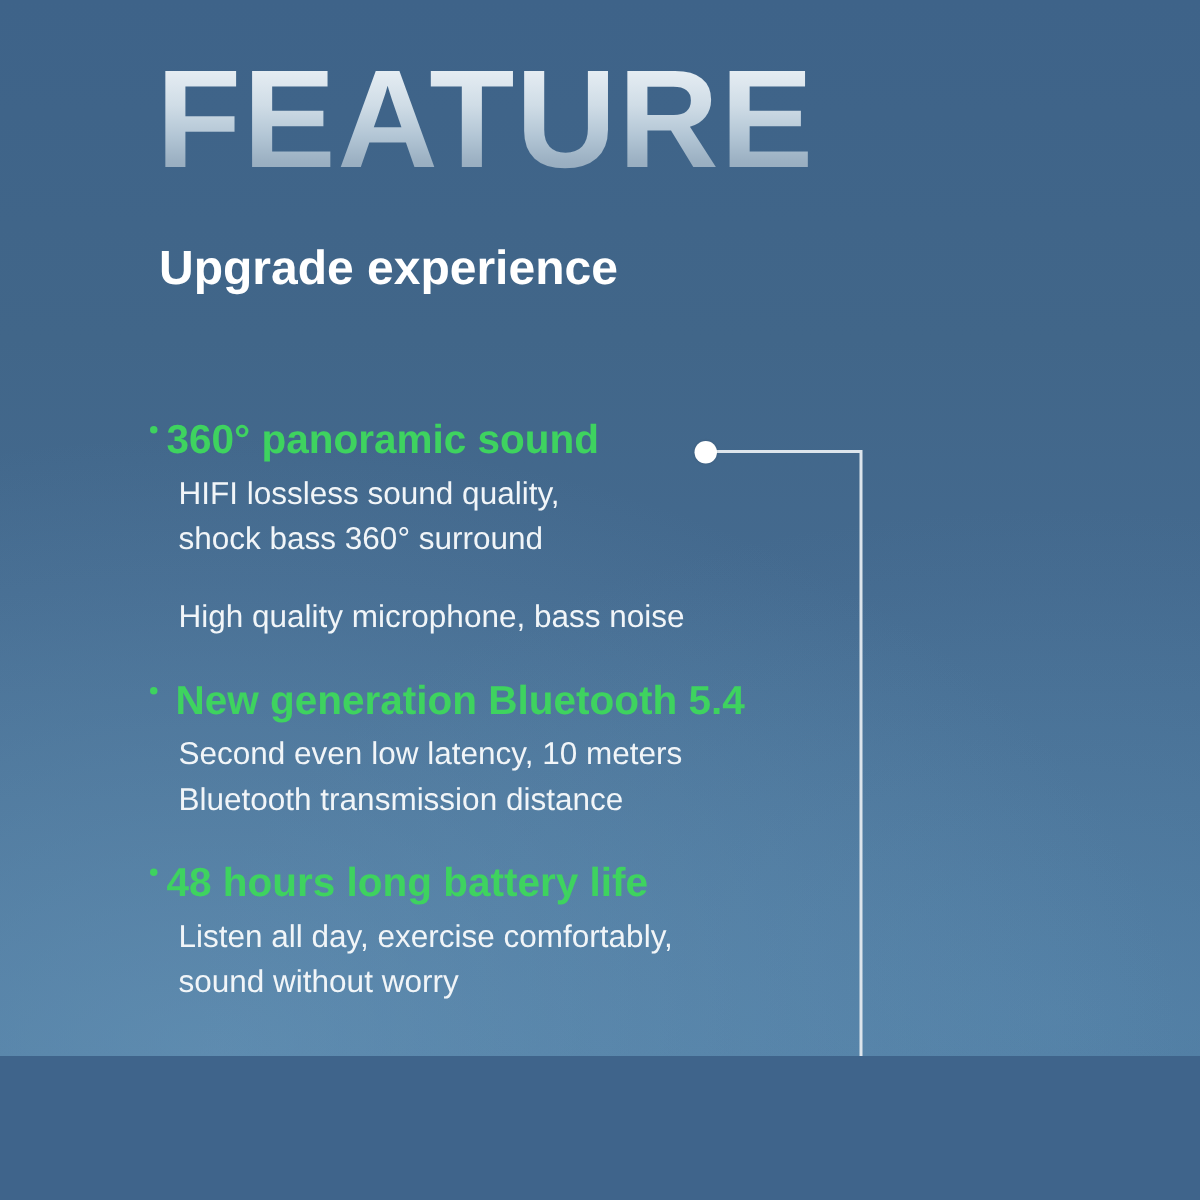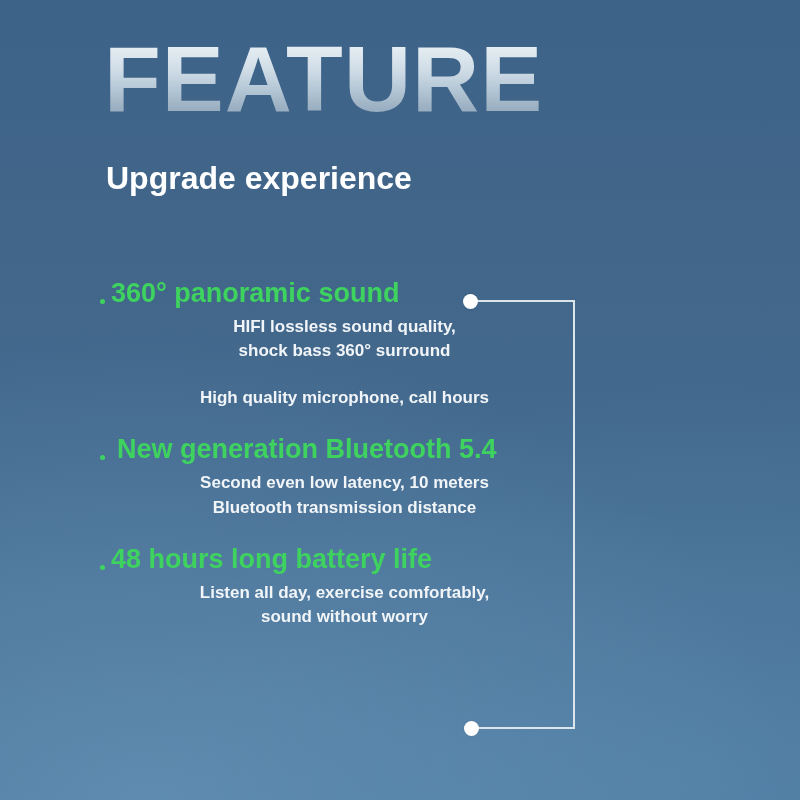--- a/index.html
+++ b/index.html
@@ -11,21 +11,21 @@
     overflow: hidden;
   }
   body {
     font-family: "Liberation Sans", sans-serif;
     background: #3f648b;
   }
 
   #poster {
     position: relative;
     width: 800px;
-    height: 800px;
+    height: 704px;
     overflow: hidden;
     
     background:
       radial-gradient(130% 95% at 18% 100%, rgba(104,152,186,0.55) 0%, rgba(104,152,186,0.0) 62%),
       radial-gradient(120% 80% at 88% 96%, rgba(96,146,183,0.40) 0%, rgba(96,146,183,0.0) 60%),
       linear-gradient(180deg, #3e6389 0%, #416689 30%, #44698e 55%, #497architecture 55%, #4a7397 82%, #4d799e 100%);
   }
   
   #poster {
     background:
@@ -79,21 +79,21 @@
     position: absolute;
     left: 100px;
     top: 276px;
     width: 470px;
   }
   .feature-item { position: relative; }
   .feature-item + .feature-item { margin-top: 22px; }
 
   .feat-head {
     display: flex;
-    align-items: flex-end;
+    align-items: center;
     font-size: 27px;
     font-weight: 700;
     color: #3ed35f;
     line-height: 1.28;
     white-space: nowrap;
   }
   .bullet {
     display: inline-block;
     width: 5px;
     height: 5px;
@@ -102,26 +102,25 @@
     margin-right: 6px;
     position: relative;
     top: -7px;
     flex: none;
   }
   .bullet.gap { margin-right: 12px; }
 
   .feat-body {
     margin-top: 4px;
     padding-left: 19px;
-    font-size: 17px;
-    font-weight: 700;
+    font-size: 21px;
+    font-weight: 400;
     color: #f1f5f8;
     line-height: 1.45;
     white-space: nowrap;
-    text-align: center;
   }
   .feat-body .line { display: block; }
 
   
   .connector {
     position: absolute;
     left: 0;
     top: 0;
     width: 800px;
     height: 800px;
@@ -157,21 +156,21 @@
         <span>360° panoramic sound</span>
       </div>
       <div class="feat-body">
         <span class="line">HIFI lossless sound quality,</span>
         <span class="line">shock bass 360° surround</span>
       </div>
     </div>
 
     <div class="feature-item">
       <div class="feat-body">
-        <span class="line">High quality microphone, call hours</span>
+        <span class="line">High quality microphone, bass noise</span>
       </div>
     </div>
 
     <div class="feature-item">
       <div class="feat-head">
         <span class="bullet gap"></span>
         <span>New generation Bluetooth 5.4</span>
       </div>
       <div class="feat-body">
         <span class="line">Second even low latency, 10 meters</span>

